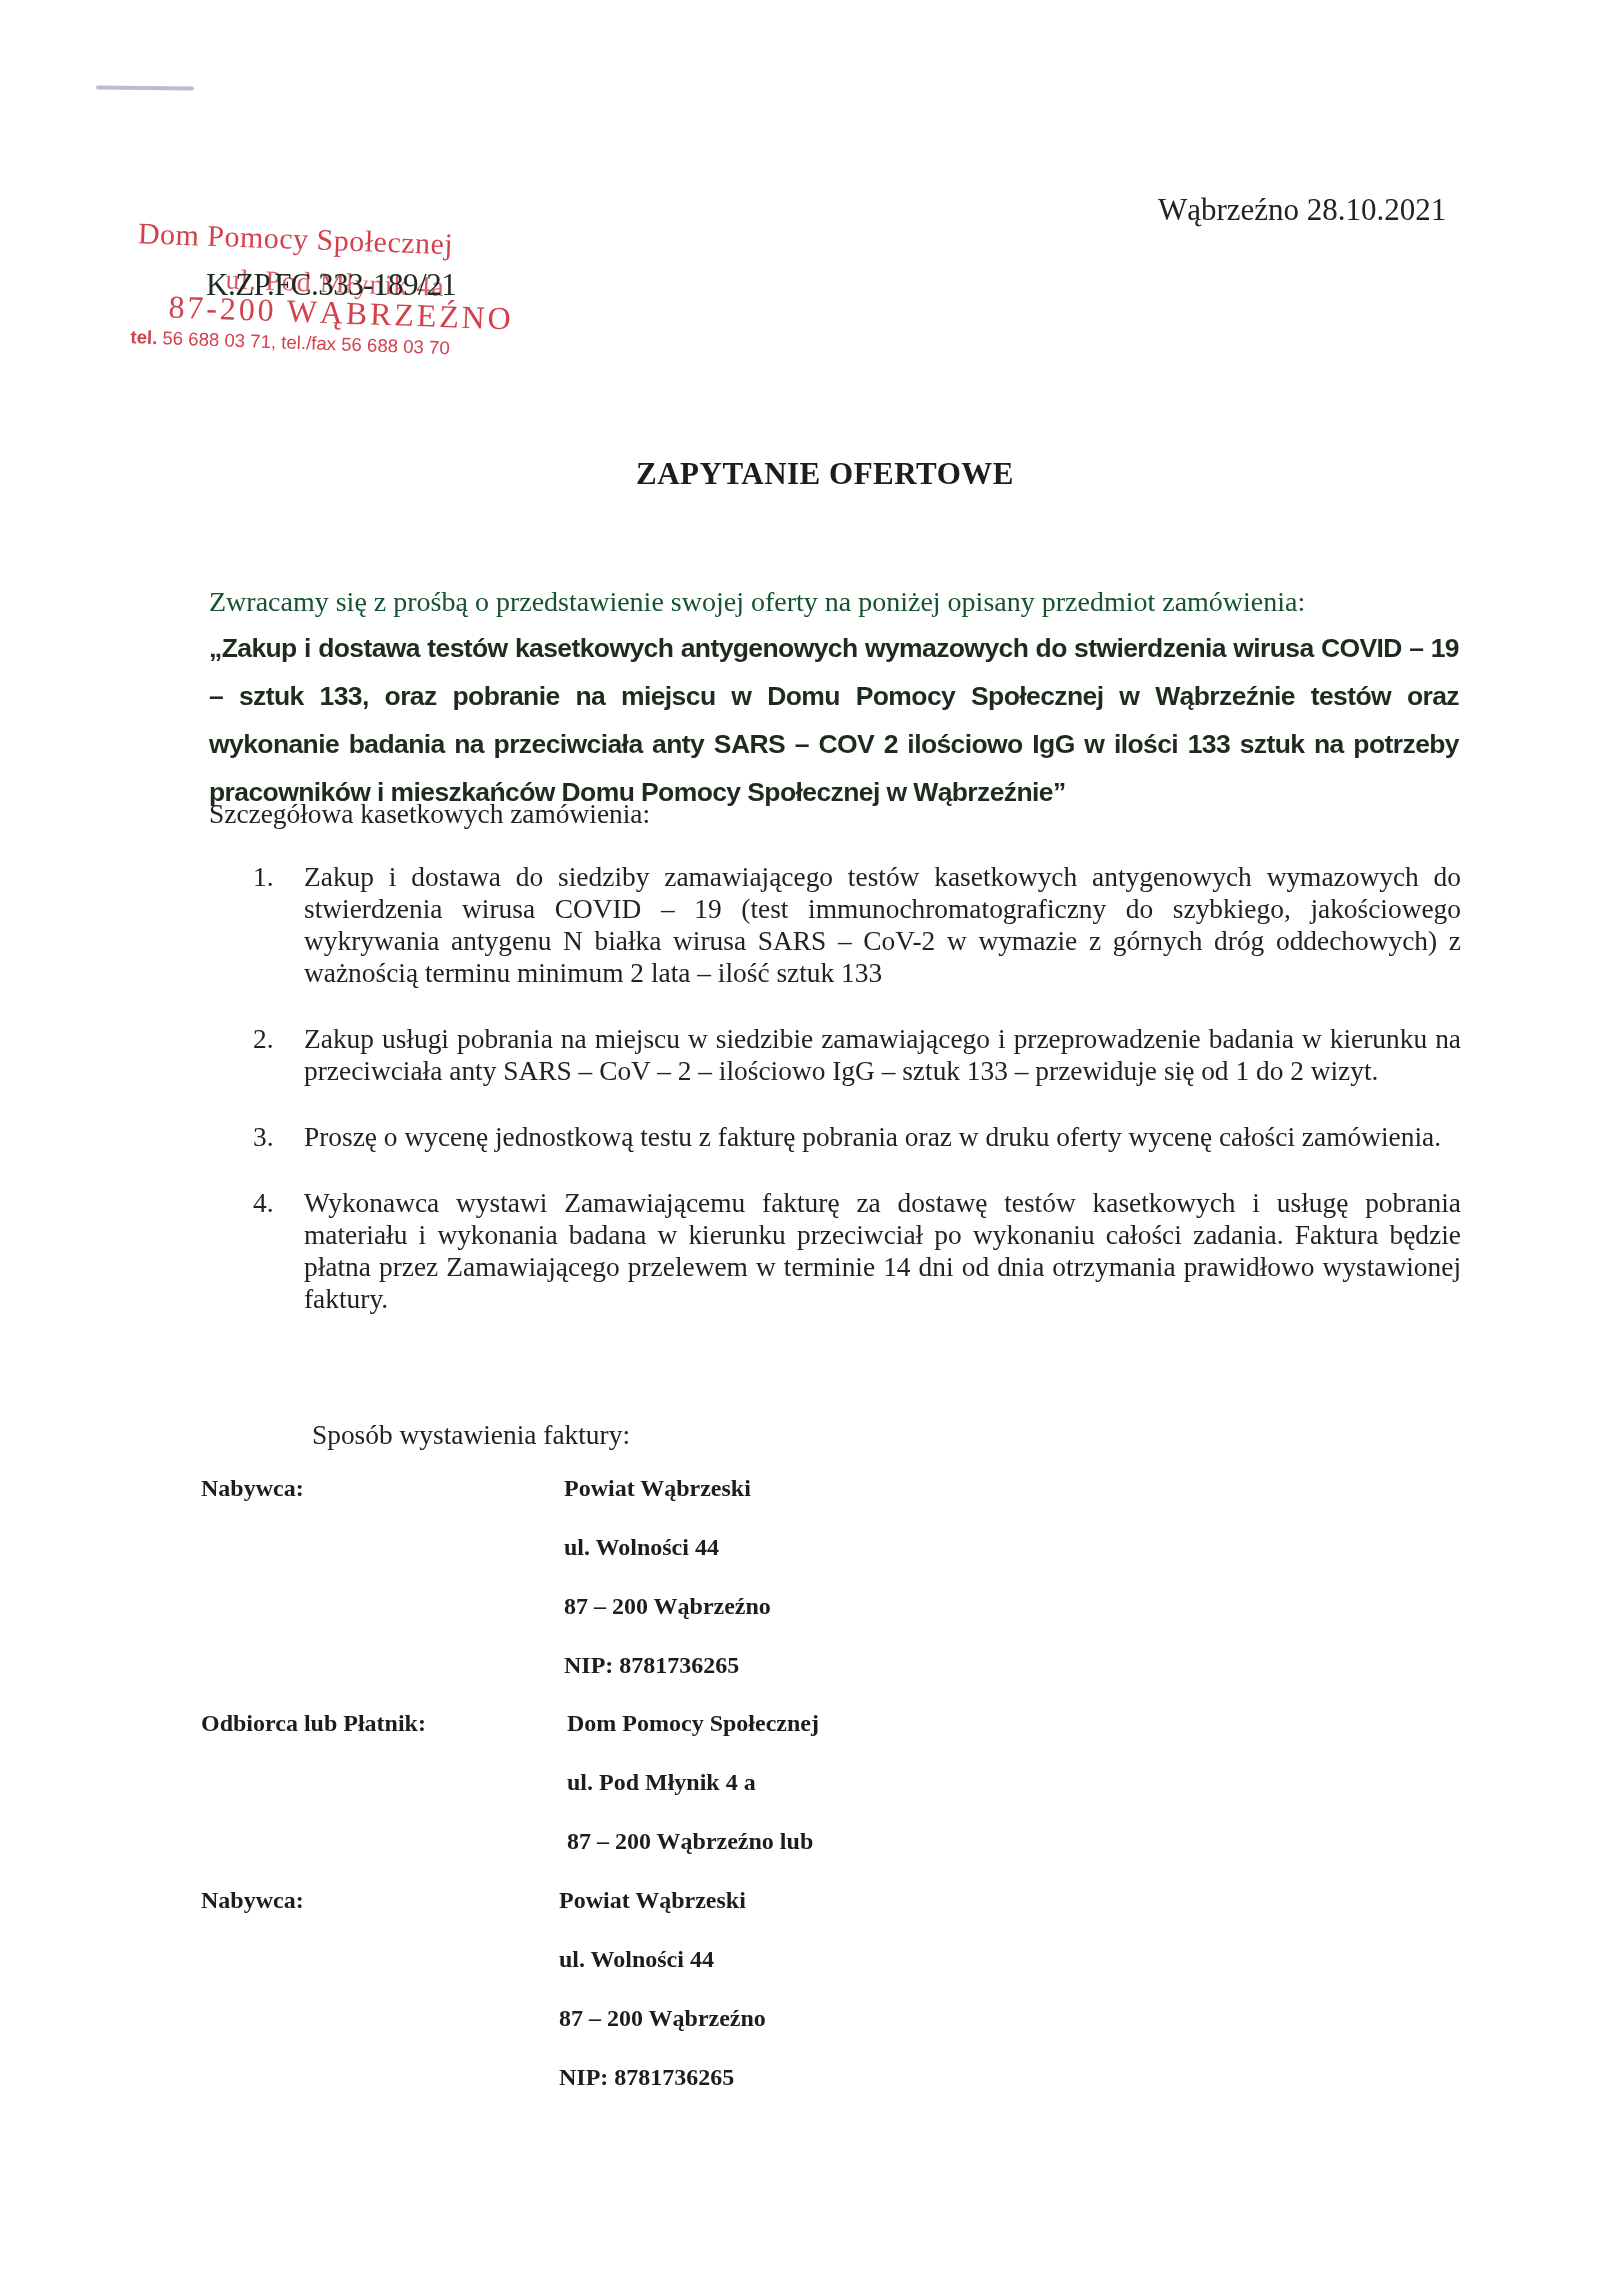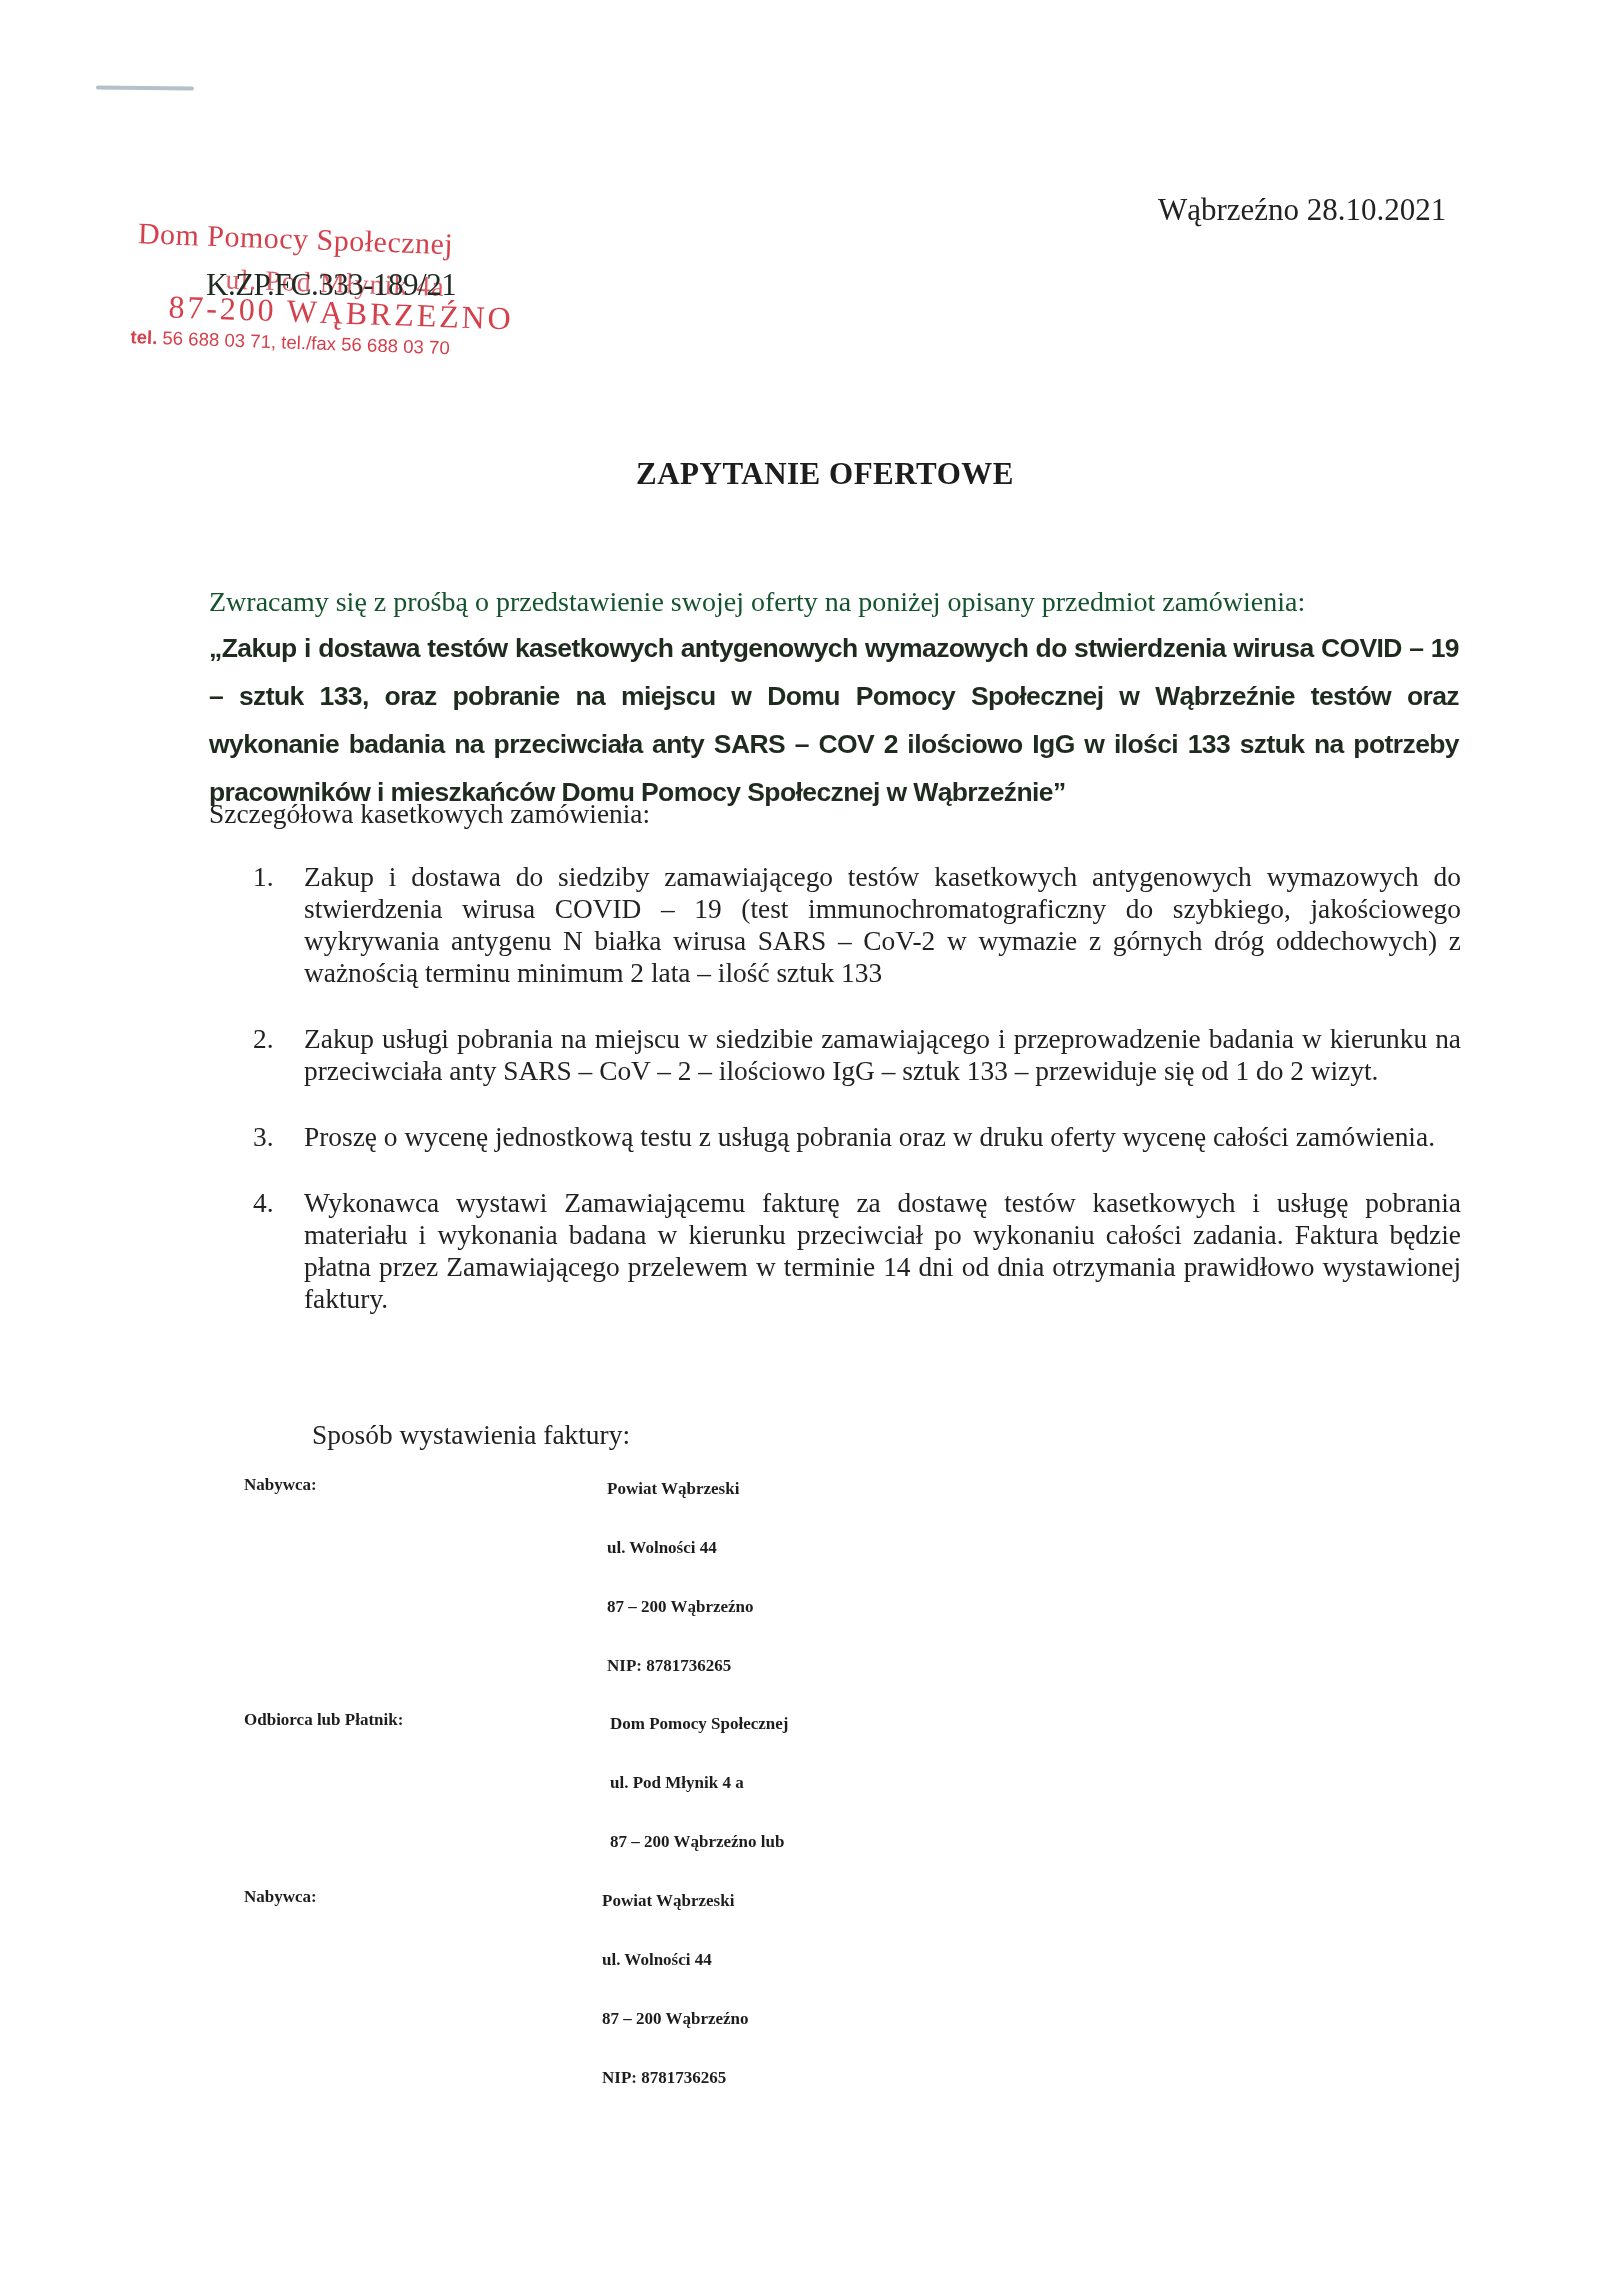--- a/index.html
+++ b/index.html
@@ -23,21 +23,21 @@
            text-align: justify; color: #14532d; }
   .subject { position: absolute; left: 209px; top: 624px; width: 1250px; font-size: 26.5px; line-height: 48px;
              font-family: "Liberation Sans", sans-serif; font-weight: bold; color: #1f2b1f;
              text-align: justify; letter-spacing: -0.6px; }
   .spec-heading { position: absolute; left: 209px; top: 799px; font-size: 27.4px; color: #222; }
   .spec-list { position: absolute; left: 253px; top: 861px; width: 1208px; margin: 0; padding: 0; list-style: none; }
   .spec-item { position: relative; padding-left: 51px; font-size: 27.4px; line-height: 32px;
                text-align: justify; margin-bottom: 34px; color: #222; }
   .spec-item .num { position: absolute; left: 0; top: 0; }
   .invoice-heading { position: absolute; left: 312px; top: 1420px; font-size: 27.4px; color: #222; }
-  .party { position: absolute; font-size: 17px; font-weight: bold; color: #1d1d1d; margin-left: 43px; }
+  .party { position: absolute; font-size: 24px; font-weight: bold; color: #1d1d1d; }
   .party-label { position: absolute; left: 0; top: 0; }
   .party-lines { position: absolute; top: 0; }
   .party-lines div { height: 59px; line-height: 27.4px; white-space: nowrap; }
 </style>
 </head>
 <body>
 
 <div class="scan-mark"></div>
 
 <div class="stamp">
@@ -61,21 +61,21 @@
   <li class="spec-item">
     <span class="num">1.</span>
     <span>Zakup i dostawa do siedziby zamawiającego testów kasetkowych antygenowych wymazowych do stwierdzenia wirusa COVID – 19 (test immunochromatograficzny do szybkiego, jakościowego wykrywania antygenu N białka wirusa SARS – CoV-2 w wymazie z górnych dróg oddechowych) z ważnością terminu minimum 2 lata – ilość sztuk 133</span>
   </li>
   <li class="spec-item">
     <span class="num">2.</span>
     <span>Zakup usługi pobrania na miejscu w siedzibie zamawiającego i przeprowadzenie badania w kierunku na przeciwciała anty SARS – CoV – 2 – ilościowo IgG – sztuk 133 – przewiduje się od 1 do 2 wizyt.</span>
   </li>
   <li class="spec-item">
     <span class="num">3.</span>
-    <span>Proszę o wycenę jednostkową testu z usługą pobrania oraz w druku oferty wycenę całości zamówienia.</span>
+    <span>Proszę o wycenę jednostkową testu z fakturę pobrania oraz w druku oferty wycenę całości zamówienia.</span>
   </li>
   <li class="spec-item">
     <span class="num">4.</span>
     <span>Wykonawca wystawi Zamawiającemu fakturę za dostawę testów kasetkowych i usługę pobrania materiału i wykonania badana w kierunku przeciwciał po wykonaniu całości zadania. Faktura będzie płatna przez Zamawiającego przelewem w terminie 14 dni od dnia otrzymania prawidłowo wystawionej faktury.</span>
   </li>
 </ol>
 
 <div class="invoice-heading">Sposób wystawienia faktury:</div>
 
 <div class="party" style="left:201px; top:1475px; width:686px; height:235px;">

